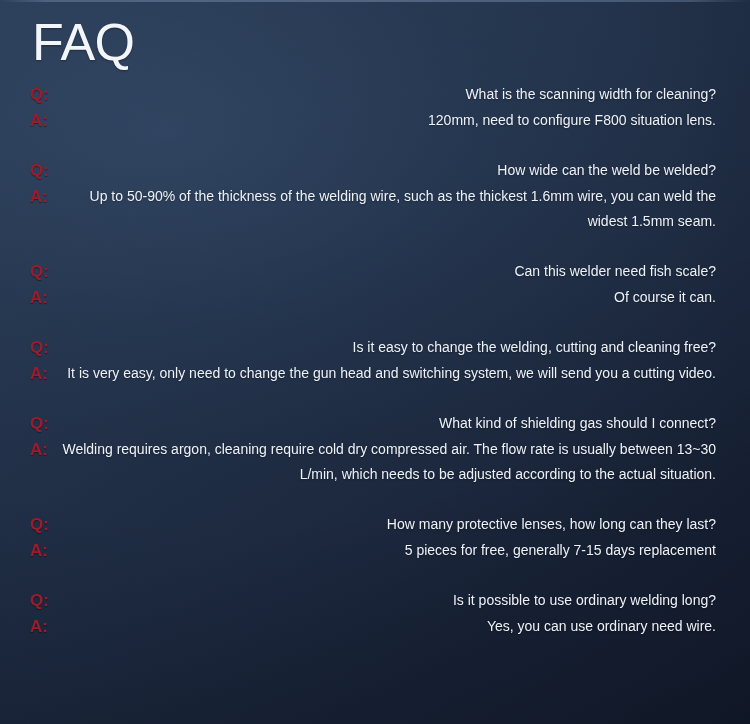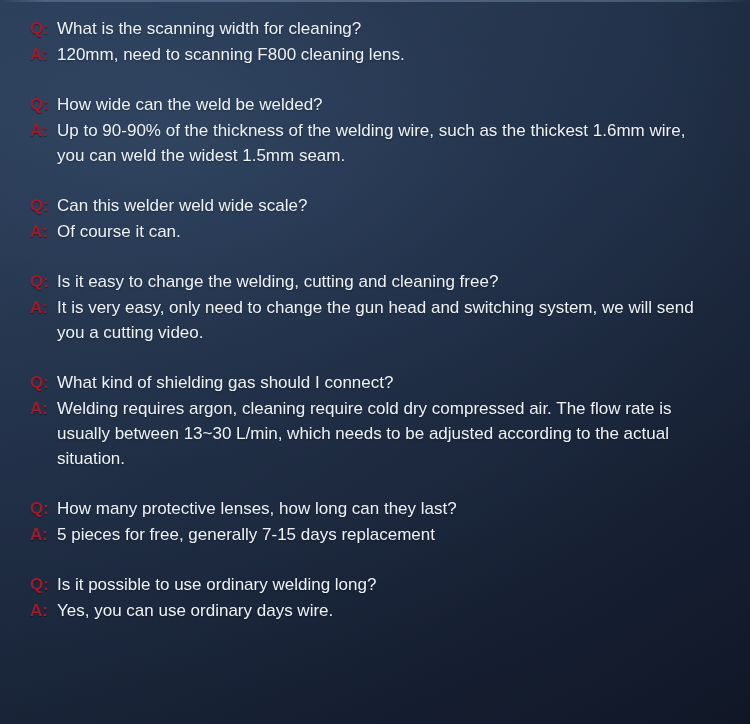--- a/index.html
+++ b/index.html
@@ -105,64 +105,66 @@
     color: #9e1b2b;
     font-size: 17px;
     font-weight: 700;
     line-height: 25px;
     text-shadow: 0 1px 1px rgba(0, 0, 0, 0.4);
   }
 
   .qa-text {
     flex: 1 1 auto;
     color: #eef2f7;
-    font-size: 17px;
+    font-size: 14px;
     font-weight: 400;
     line-height: 25px;
     max-width: 690px;
     text-shadow: 0 1px 2px rgba(0, 0, 0, 0.3);
+    text-align: right;
   }
 </style>
 </head>
 <body>
 
 <div class="faq-panel">
   <div class="top-hairline"></div>
   <div class="vignette"></div>
 
   <div class="content">
+    <h1 class="faq-title">FAQ</h1>
 
     <ul class="qa-list">
 
       <li class="qa-item">
         <div class="qa-line">
           <span class="qa-marker">Q:</span>
           <span class="qa-text">What is the scanning width for cleaning?</span>
         </div>
         <div class="qa-line">
           <span class="qa-marker">A:</span>
-          <span class="qa-text">120mm, need to scanning F800 cleaning lens.</span>
+          <span class="qa-text">120mm, need to configure F800 situation lens.</span>
         </div>
       </li>
 
       <li class="qa-item">
         <div class="qa-line">
           <span class="qa-marker">Q:</span>
           <span class="qa-text">How wide can the weld be welded?</span>
         </div>
         <div class="qa-line">
           <span class="qa-marker">A:</span>
-          <span class="qa-text">Up to 90-90% of the thickness of the welding wire, such as the thickest 1.6mm wire, you can weld the widest 1.5mm seam.</span>
-        </div>
-      </li>
-
-      <li class="qa-item">
-        <div class="qa-line">
-          <span class="qa-marker">Q:</span>
-          <span class="qa-text">Can this welder weld wide scale?</span>
+          <span class="qa-text">Up to 50-90% of the thickness of the welding wire, such as the thickest 1.6mm wire, you can weld the widest 1.5mm seam.</span>
+        </div>
+      </li>
+
+      <li class="qa-item">
+        <div class="qa-line">
+          <span class="qa-marker">Q:</span>
+          <span class="qa-text">Can this welder need fish scale?</span>
         </div>
         <div class="qa-line">
           <span class="qa-marker">A:</span>
           <span class="qa-text">Of course it can.</span>
         </div>
       </li>
 
       <li class="qa-item">
         <div class="qa-line">
           <span class="qa-marker">Q:</span>
@@ -196,19 +198,19 @@
         </div>
       </li>
 
       <li class="qa-item">
         <div class="qa-line">
           <span class="qa-marker">Q:</span>
           <span class="qa-text">Is it possible to use ordinary welding long?</span>
         </div>
         <div class="qa-line">
           <span class="qa-marker">A:</span>
-          <span class="qa-text">Yes, you can use ordinary days wire.</span>
+          <span class="qa-text">Yes, you can use ordinary need wire.</span>
         </div>
       </li>
 
     </ul>
   </div>
 </div>
 
 </body></html>

